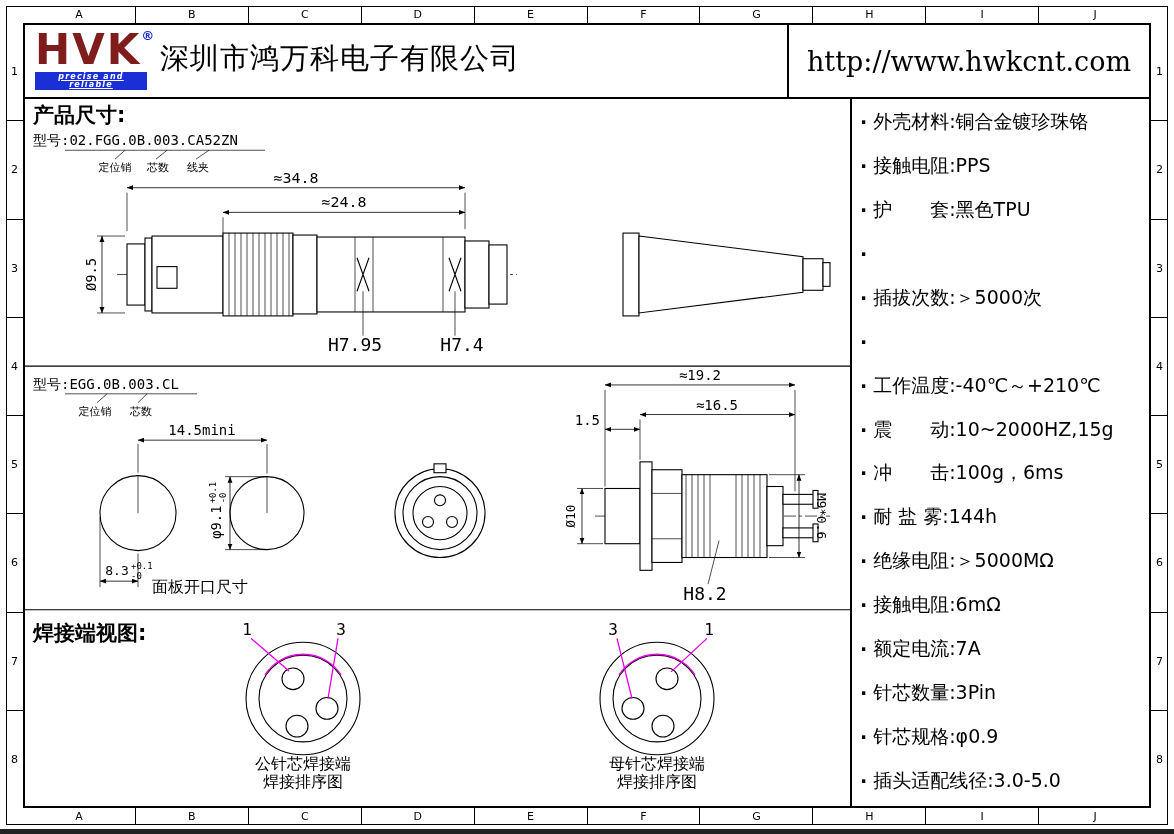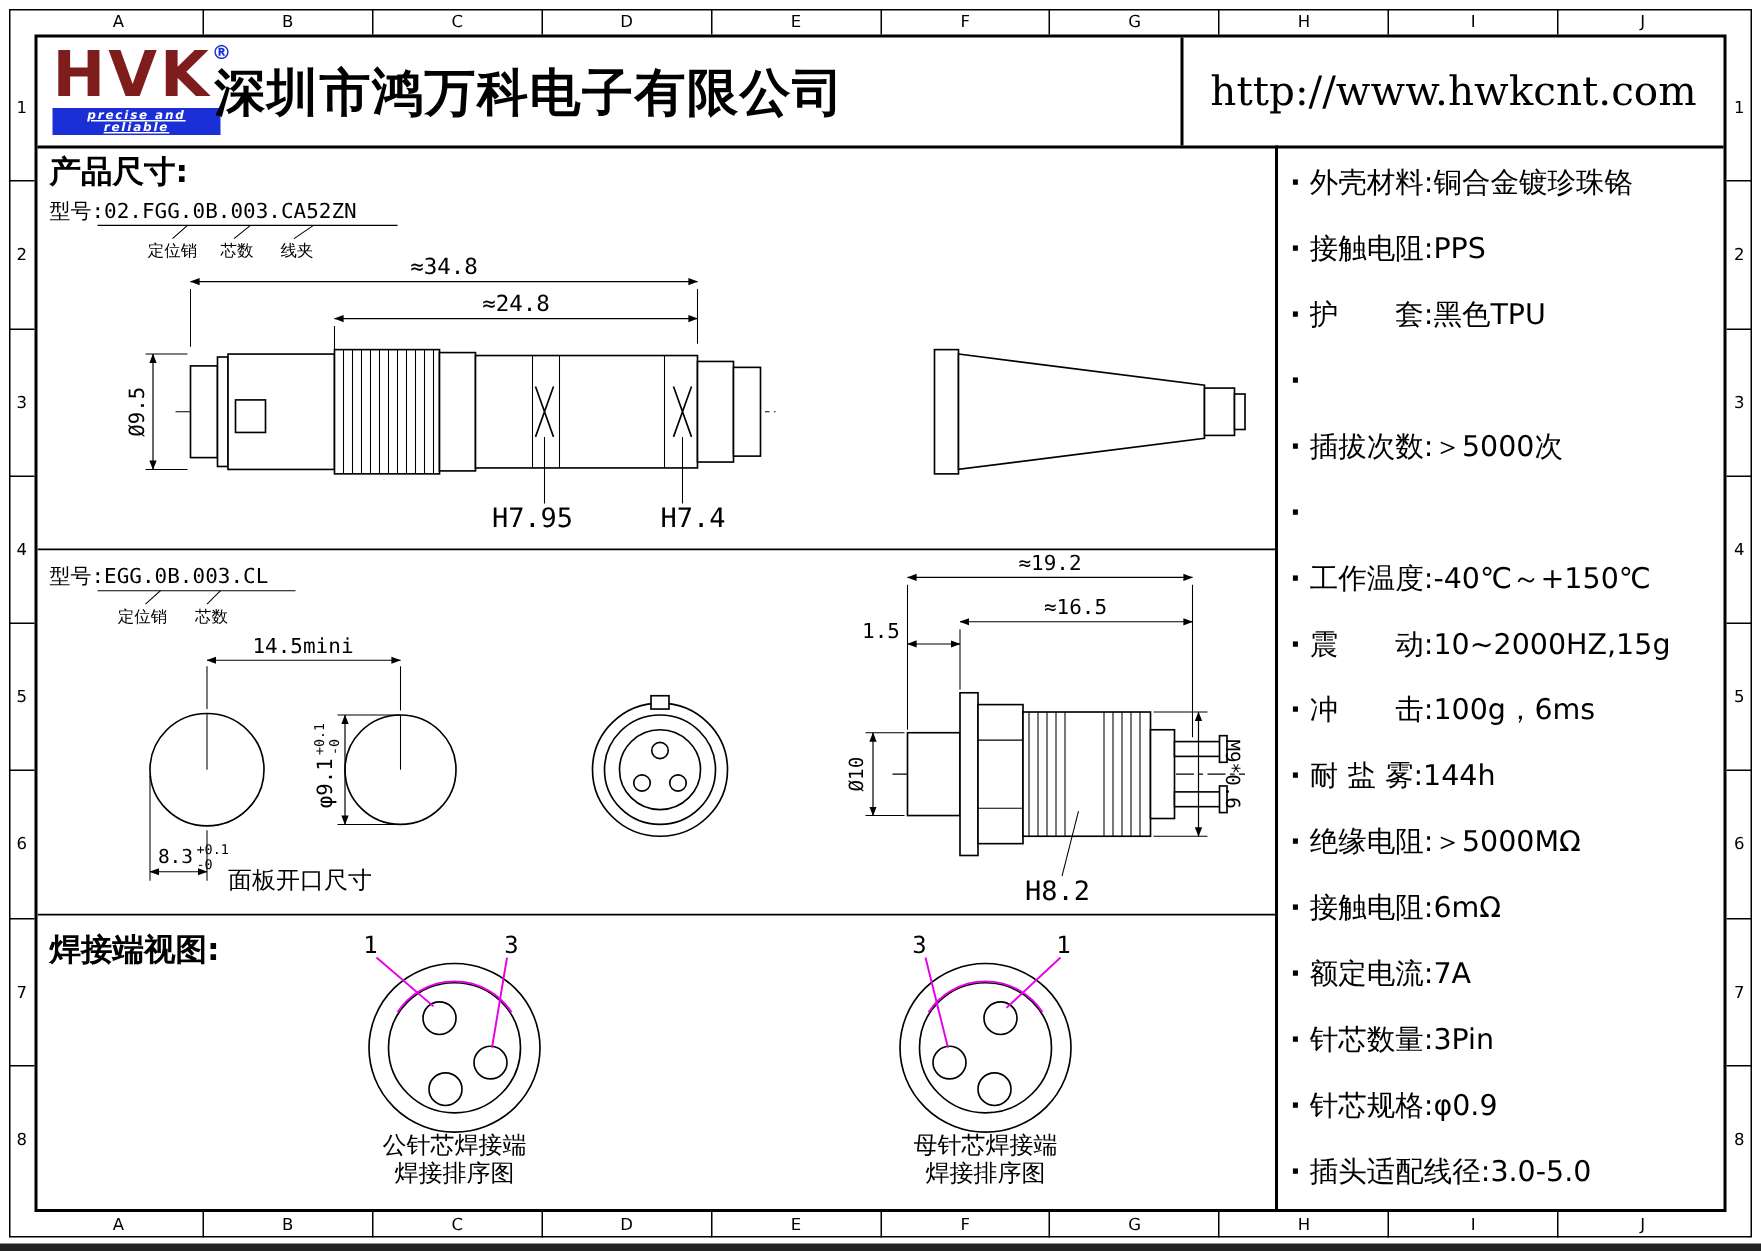--- a/index.html
+++ b/index.html
@@ -16,21 +16,21 @@
   .band-cell{flex:1;display:flex;align-items:center;justify-content:center;}
   .band-top .band-cell + .band-cell,.band-bottom .band-cell + .band-cell{border-left:1px solid #000;}
   .band-left .band-cell + .band-cell,.band-right .band-cell + .band-cell{border-top:1px solid #000;}
 
   .header{position:absolute;left:0;top:0;right:0;height:72px;border-bottom:2px solid #000;}
   .logo-block{position:absolute;left:10px;top:4px;width:112px;text-align:center;line-height:1;}
   .logo{font-weight:900;font-size:42px;color:#7f1d1d;letter-spacing:2px;}
   .reg{color:#1b2fd6;font-size:13px;vertical-align:top;font-weight:700;}
   .tagline{display:inline-block;margin-top:1px;background:#1b2fd6;color:#fff;font-size:8px;
            font-weight:700;font-style:italic;letter-spacing:1.2px;padding:1px 3px;text-decoration:underline;}
-  .company{position:absolute;left:118px;top:14px;font-size:34px;font-weight:700;letter-spacing:1px;white-space:nowrap;}
+  .company{position:absolute;left:135px;top:14px;font-size:29px;font-weight:400;letter-spacing:1px;white-space:nowrap;}
   .url-cell{position:absolute;left:762px;right:0;top:0;bottom:0;border-left:2px solid #000;
             display:flex;align-items:center;justify-content:center;
             font-family:"DejaVu Serif",serif;font-size:27px;white-space:nowrap;}
 
   .content{position:absolute;left:0;top:72px;right:0;bottom:0;text-align:right;}
   svg.drawing{position:absolute;left:0;top:0;}
   .specs{position:absolute;left:825px;top:0;right:0;bottom:0;border-left:2px solid #000;
          display:flex;flex-direction:column;padding:3px 0;}
   .spec-item{flex:1;display:flex;align-items:center;padding-left:8px;font-size:19px;white-space:nowrap;}
   .spec-bullet{margin-right:6px;font-weight:700;}
@@ -312,21 +312,21 @@
         </div>
           <div class="spec-item">
           <span class="spec-bullet">·</span>
           <span class="spec-text">插拔次数:＞5000次</span>
         </div>
           <div class="spec-item">
           <span class="spec-bullet">·</span>
         </div>
           <div class="spec-item">
           <span class="spec-bullet">·</span>
-          <span class="spec-text">工作温度:-40℃～+150℃</span>
+          <span class="spec-text">工作温度:-40℃～+210℃</span>
         </div>
           <div class="spec-item">
           <span class="spec-bullet">·</span>
           <span class="spec-text">震　　动:10~2000HZ,15g</span>
         </div>
           <div class="spec-item">
           <span class="spec-bullet">·</span>
           <span class="spec-text">冲　　击:100g，6ms</span>
         </div>
           <div class="spec-item">

